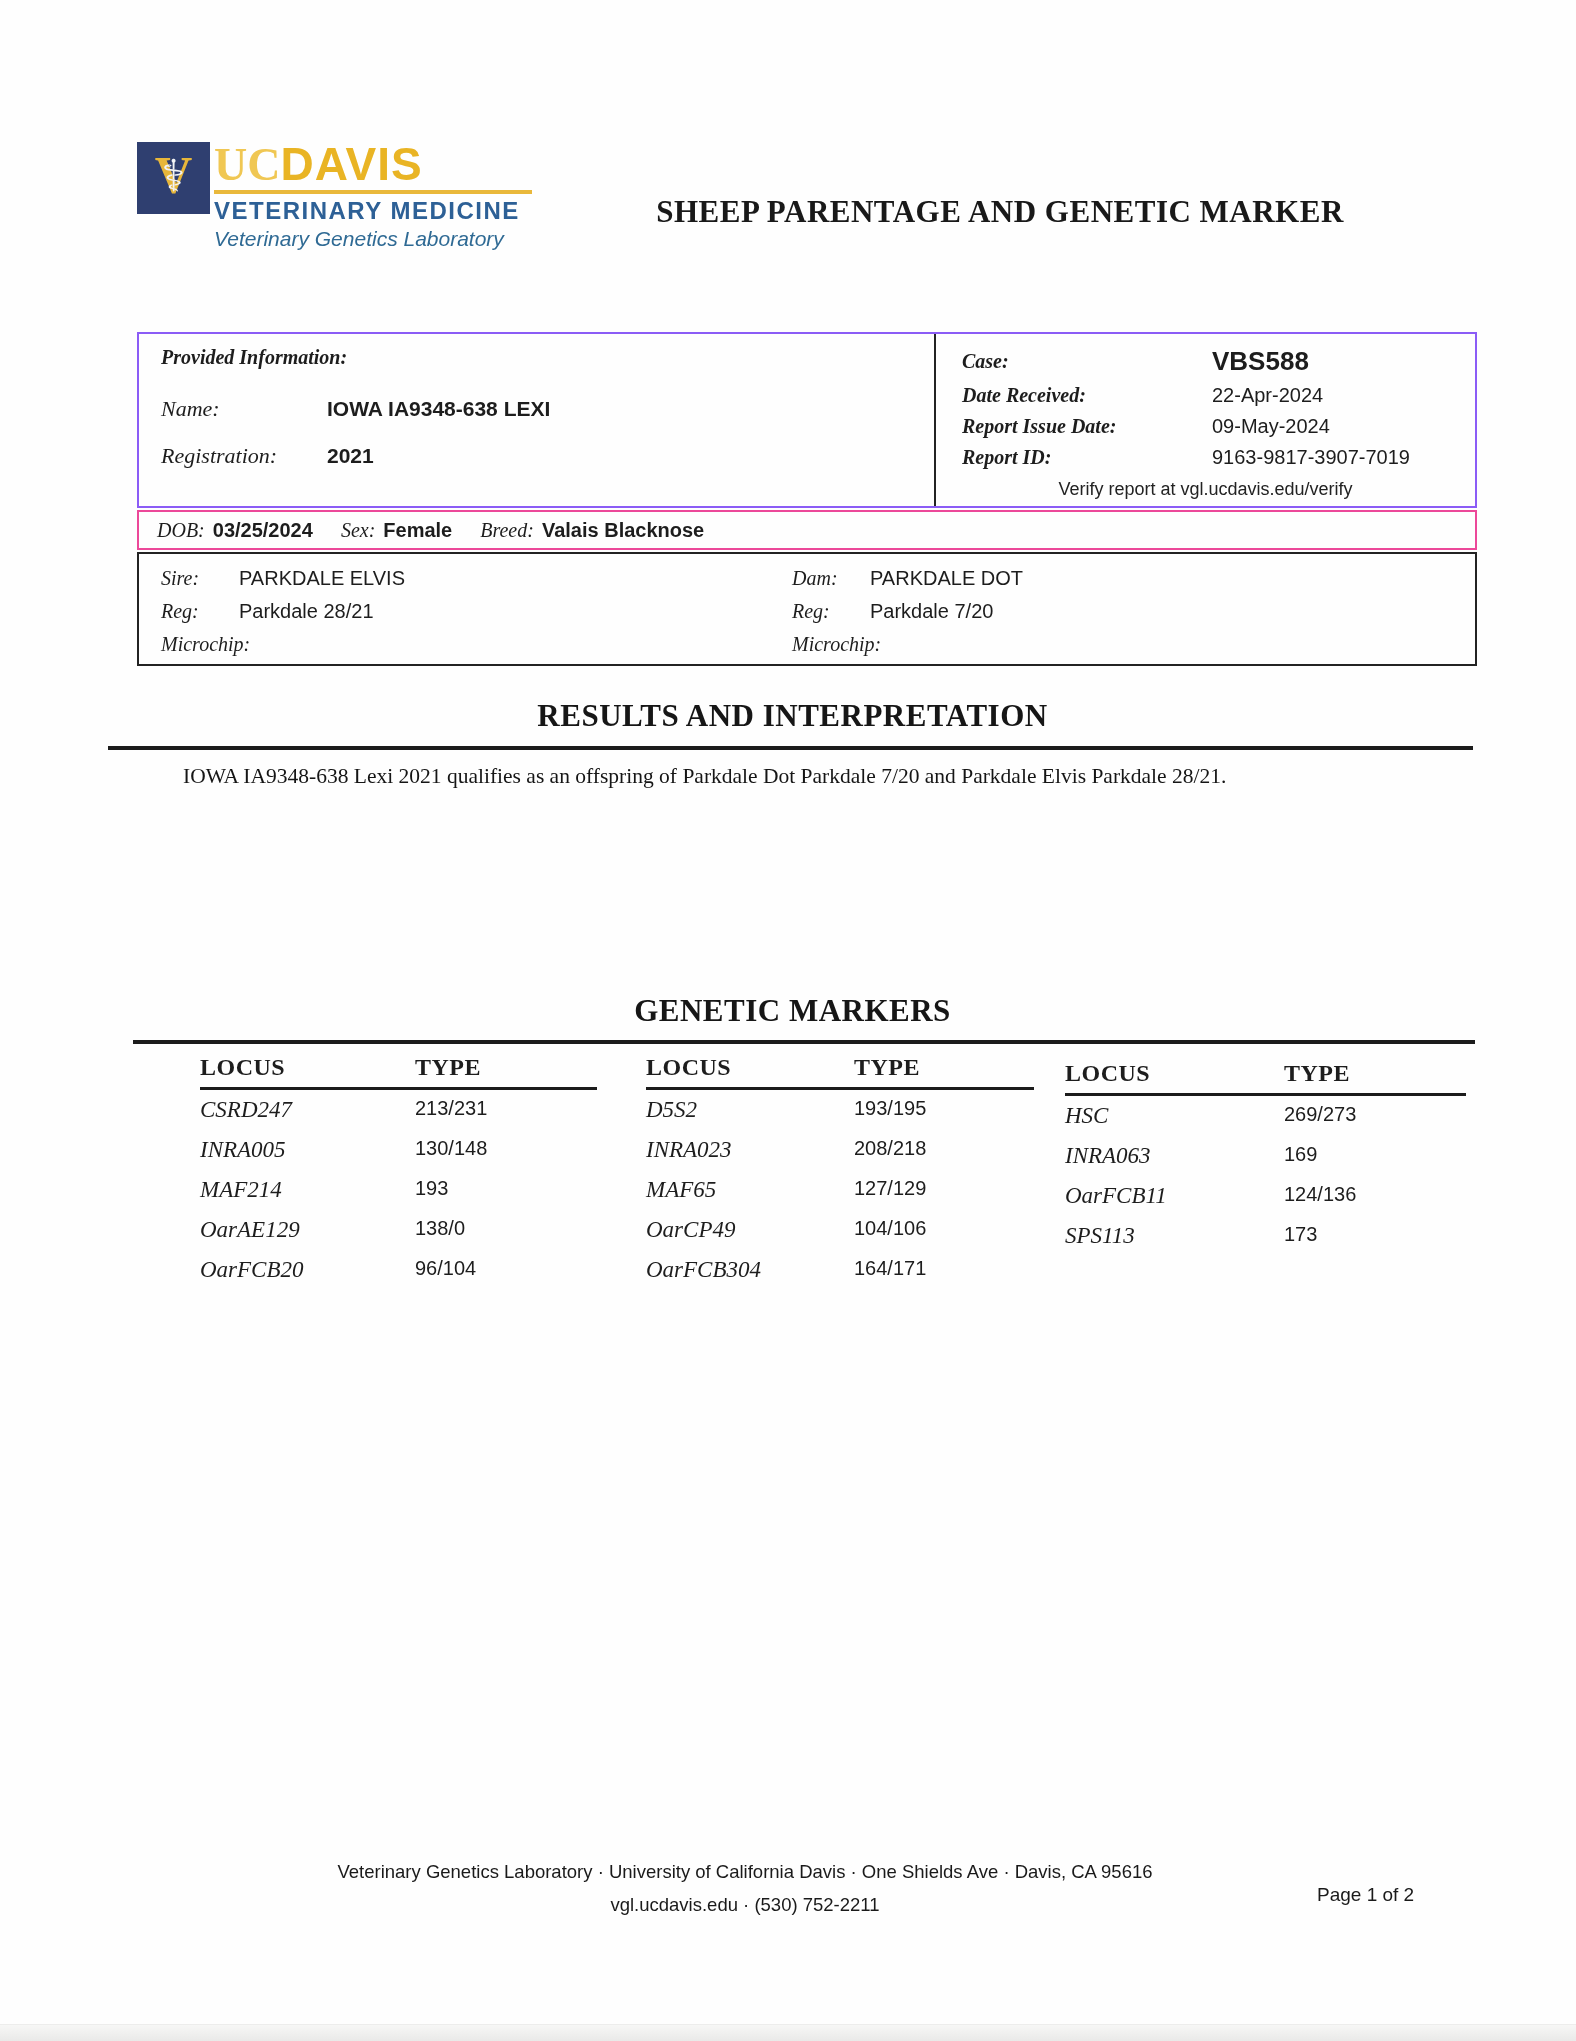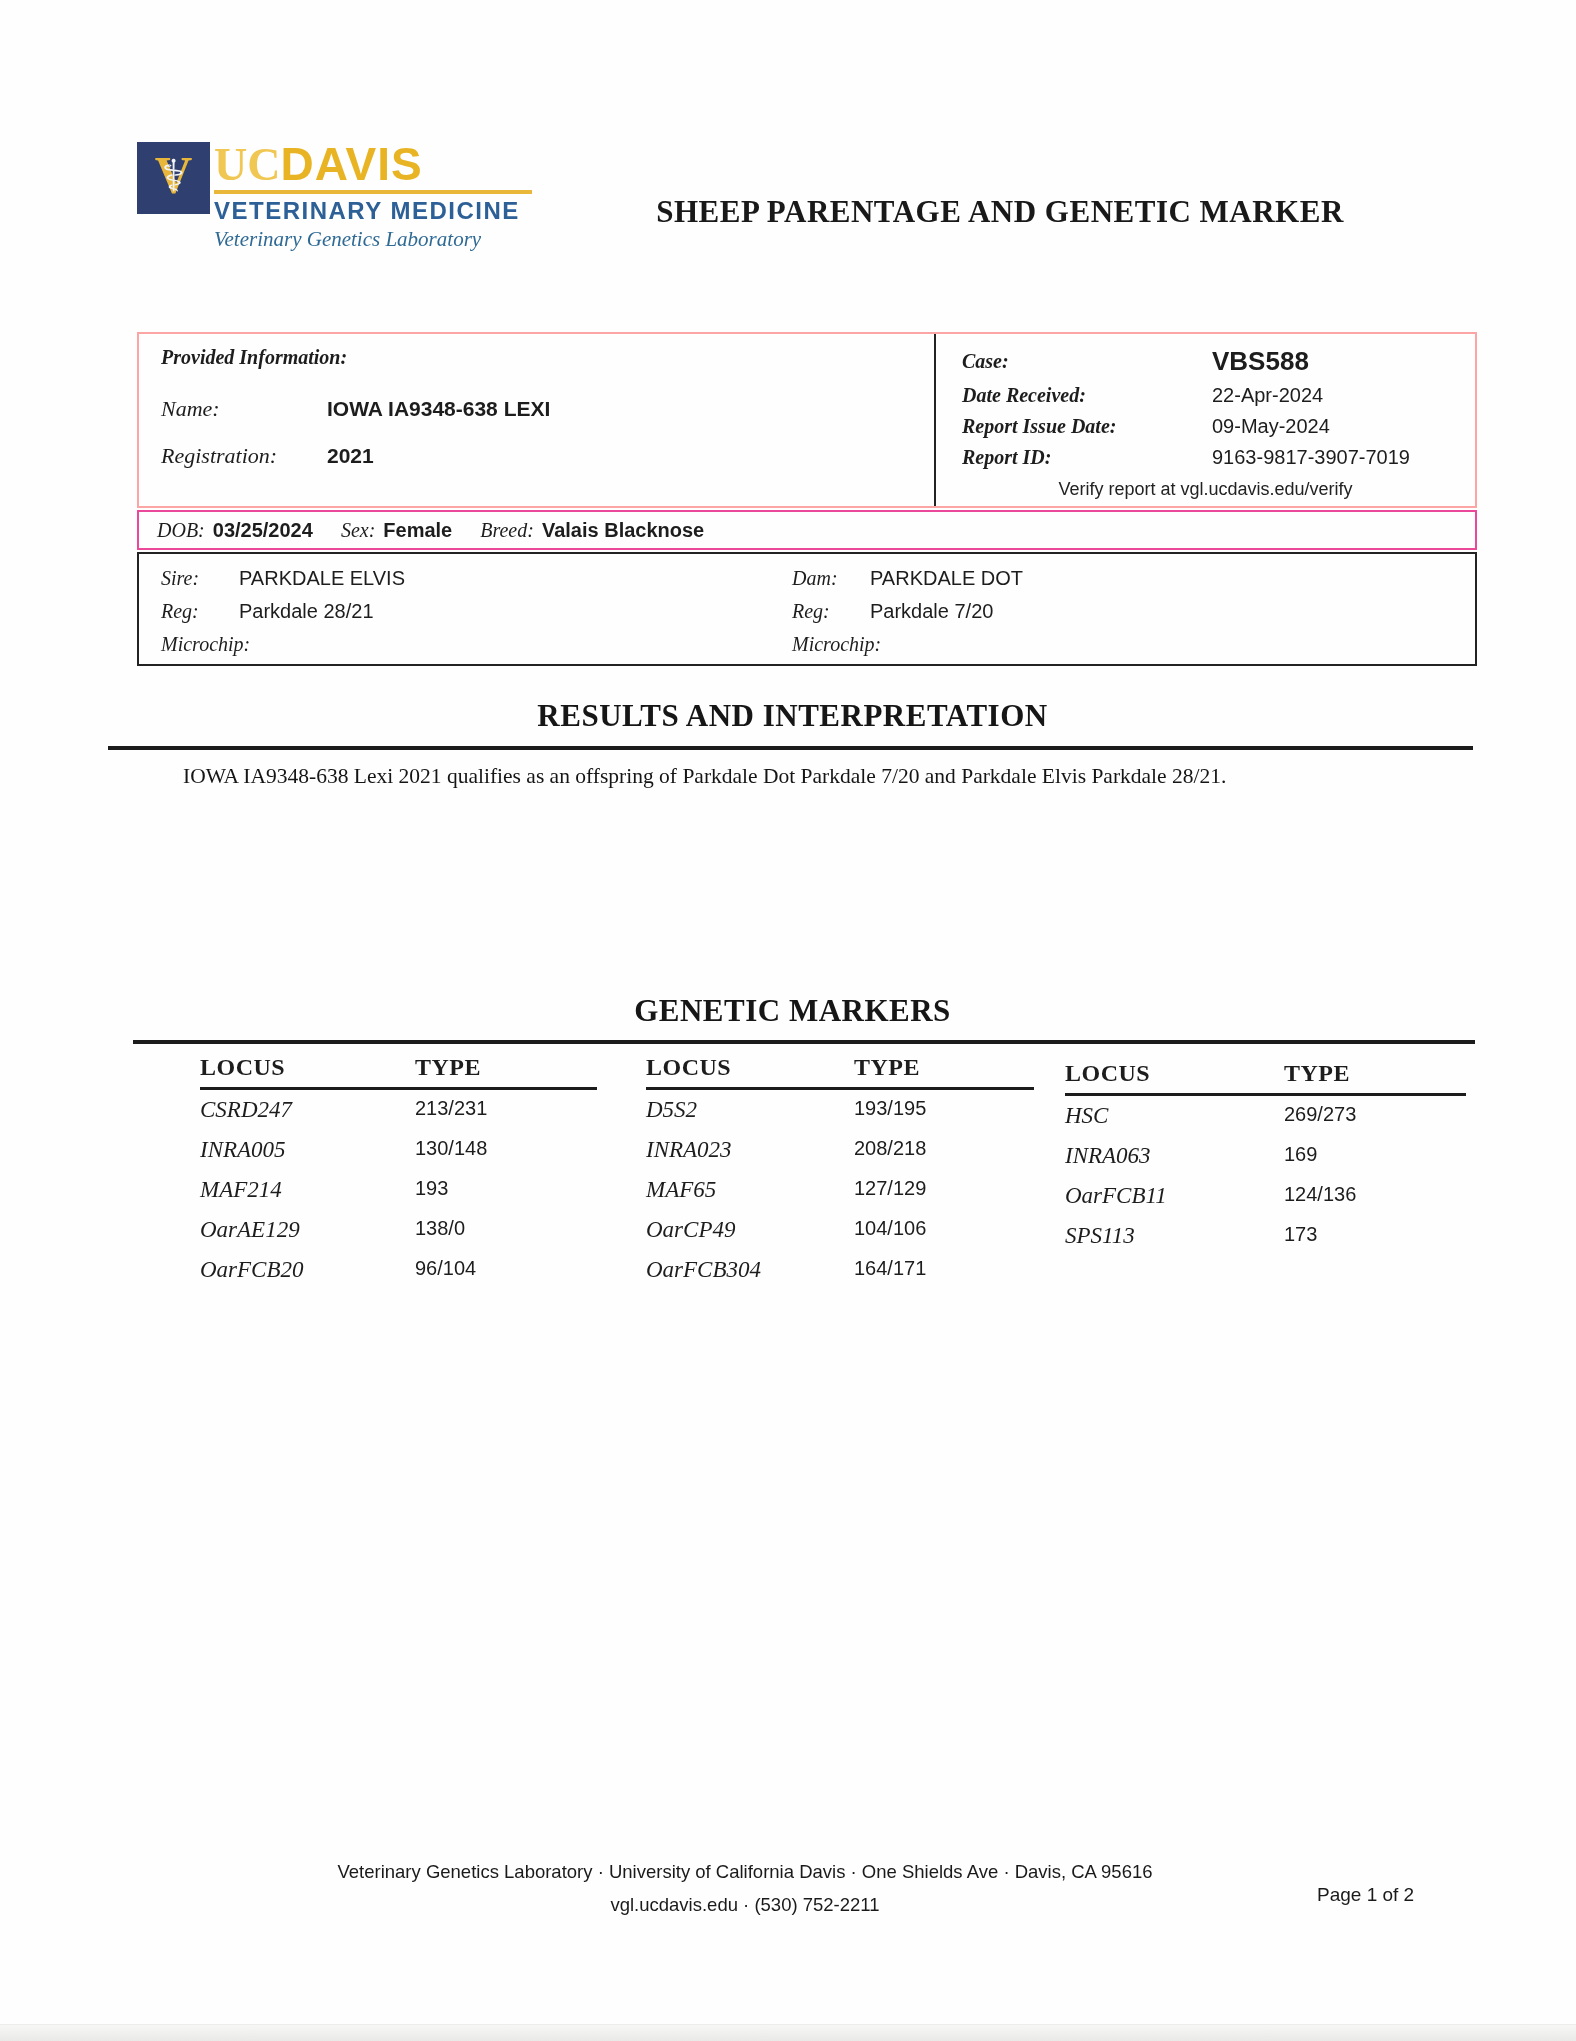--- a/index.html
+++ b/index.html
@@ -24,30 +24,30 @@
   .logo-text{margin-left:4px;}
   .logo-wordmark{font-size:46px;line-height:44px;letter-spacing:0px;white-space:nowrap;}
   .logo-uc{font-family:"Liberation Serif", serif;font-weight:bold;color:#f0c753;}
   .logo-davis{font-family:"Liberation Sans", sans-serif;font-weight:900;color:#e9b424;letter-spacing:1px;}
   .logo-rule{width:318px;height:4px;background:#e9b83b;margin-top:3px;}
   .logo-vetmed{
     font-family:"Liberation Sans", sans-serif;font-weight:bold;color:#2d6096;
     font-size:24px;letter-spacing:1.5px;margin-top:3px;white-space:nowrap;
   }
   .logo-vgl{
-    font-family:Liberation Serif, serif;font-style:italic;color:#2f6a94;
+    font-family:Liberation Sans, sans-serif;font-style:italic;color:#2f6a94;
     font-size:21px;margin-top:2px;
   }
   .report-title{
     position:absolute;left:560px;top:188px;width:880px;text-align:center;
     font-weight:bold;font-size:31px;line-height:48px;color:#191919;letter-spacing:0.5px;
   }
   
   .info-box{position:absolute;left:137px;top:332px;width:1340px;}
-  .info-top{display:flex;border:2px solid #fca5a5;height:176px;box-sizing:border-box;background:#fefefe;}
+  .info-top{display:flex;border:2px solid #8b5cf6;height:176px;box-sizing:border-box;background:#fefefe;}
   .cell-left{width:795px;box-sizing:border-box;padding:12px 0 0 22px;}
   .provided-heading{font-style:italic;font-weight:bold;font-size:20px;}
   .lv-row{display:flex;align-items:baseline;}
   .cell-left .lv-row .lbl{font-style:italic;font-size:22px;width:166px;flex:0 0 166px;}
   .cell-left .lv-row .val{font-family:"Liberation Sans", sans-serif;font-weight:bold;font-size:21px;}
   .row-name{margin-top:27px;}
   .row-reg{margin-top:21px;}
   .cell-right{flex:1;border-left:2px solid #232323;position:relative;box-sizing:border-box;padding:8px 0 0 26px;}
   .cell-right .lv-row .lbl{font-style:italic;font-weight:bold;font-size:20px;width:250px;flex:0 0 250px;}
   .cell-right .lv-row .val{font-family:"Liberation Sans", sans-serif;font-size:20px;}

